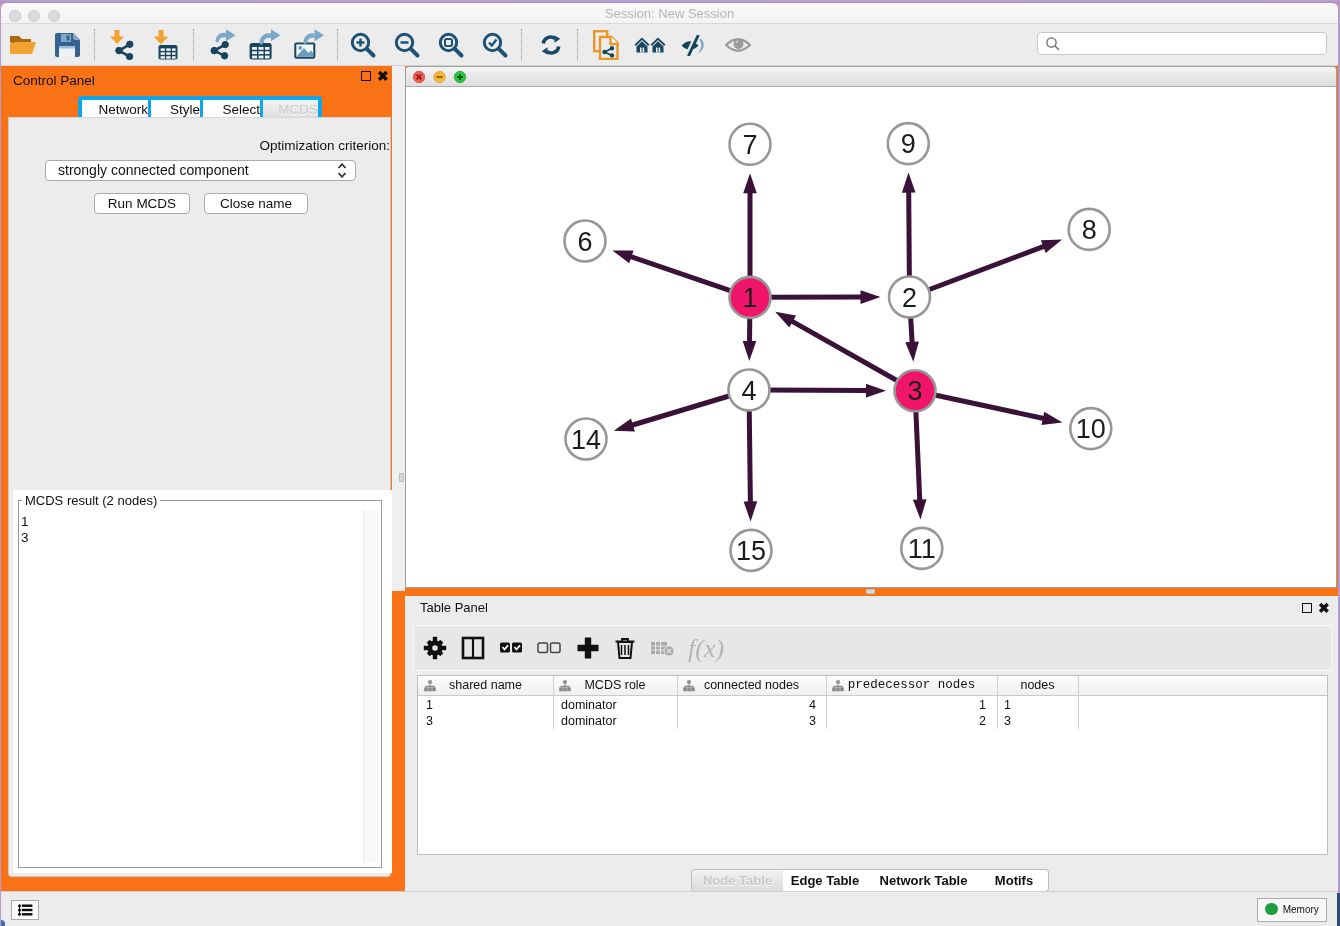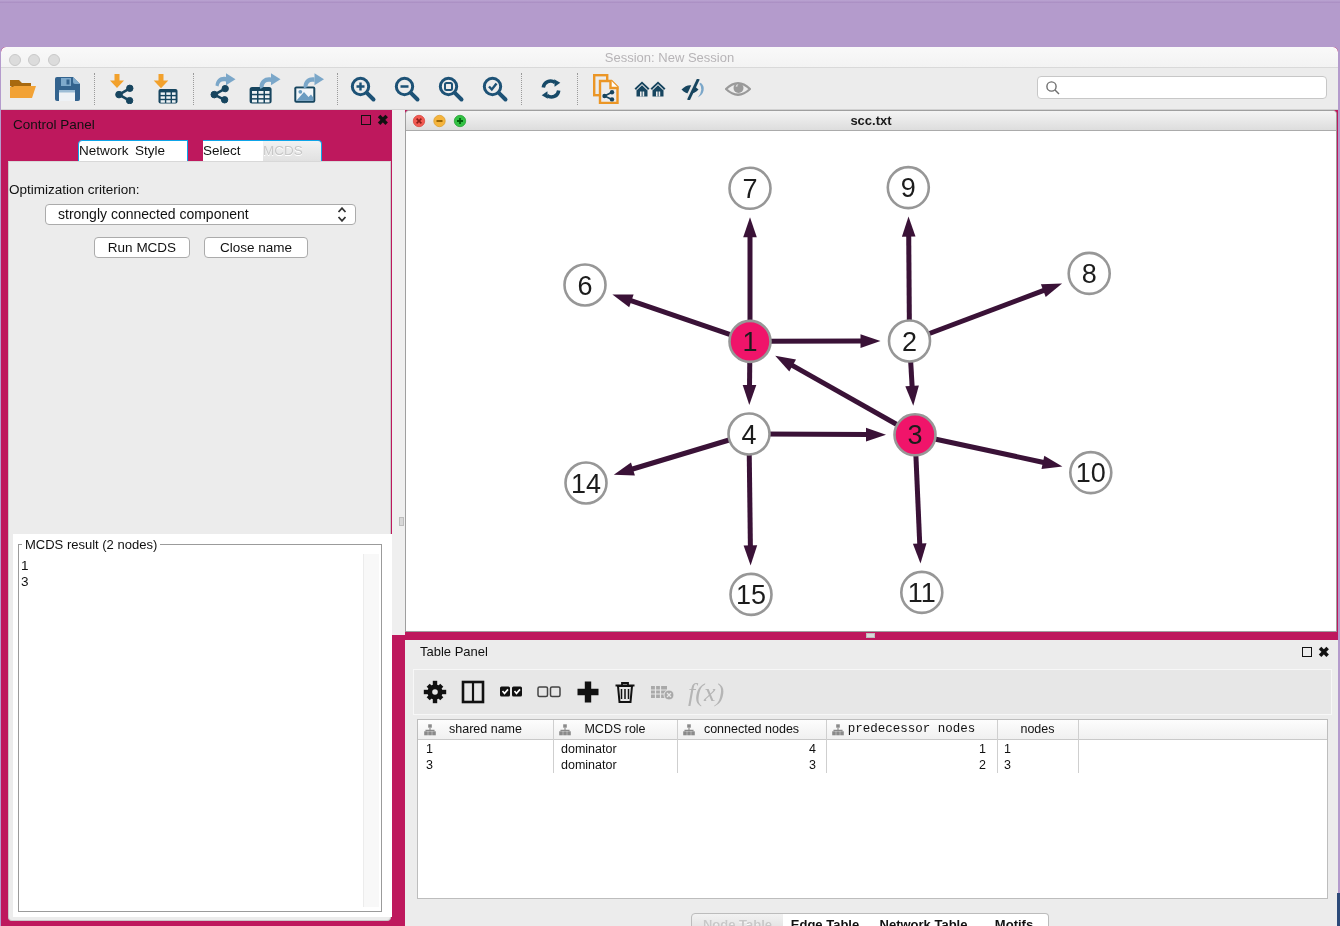--- a/index.html
+++ b/index.html
@@ -1,44 +1,44 @@
 <!DOCTYPE html>
 <html><head>
 <meta charset="utf-8">
 <style>
   * { margin:0; padding:0; box-sizing:border-box; }
   html,body { width:1340px; height:926px; overflow:hidden; }
   body { background:#b49bcc; font-family:"Liberation Sans",sans-serif; position:relative; }
   #win { position:absolute; left:1px; top:3px; right:2px; bottom:0;
-         background:#be185d; border-radius:5px 5px 0 0; overflow:hidden;margin-top:44px; }
+         background:#f97316; border-radius:5px 5px 0 0; overflow:hidden; }
   #titlebar { position:absolute; left:0; top:0; right:0; height:21px;
         background:linear-gradient(#f9f9f9,#f3f3f3); border-bottom:1px solid #d9d9d9;
         border-radius:5px 5px 0 0; }
   .tl { position:absolute; top:7px; width:12px; height:12px; border-radius:50%;
         background:#dcdcdc; border:1px solid #c9c9c9; }
   #title-text { position:absolute; top:3px; left:0; right:0; text-align:center;
         font-size:13px; color:#b7b4b7; }
   #toolbar { position:absolute; left:0; top:21px; right:0; height:42px;
         background:#ececec; border-bottom:1px solid #d2d2d2; }
   .tbi { position:absolute; top:0; height:42px; display:flex; align-items:center; justify-content:center; }
   .tbsep { position:absolute; top:5px; height:32px; width:0;
         border-left:1px dotted #9a9a9a; }
   #searchbox { position:absolute; right:11px; top:8px; width:290px; height:23px;
         background:#fff; border:1px solid #c7c7c7; border-radius:4px; }
   
   #cp-title { position:absolute; left:12px; top:70px; font-size:13.5px; color:#111; }
   .winbtn-sq { position:absolute; width:10px; height:10px; border:1.6px solid #111; }
   .winbtn-x  { position:absolute; font-size:14px; font-weight:bold; color:#111; line-height:10px; }
-  .tab { position:absolute; top:93px; height:28px; background:#fff; border:1px solid #0ea5e9;
-         font-size:13.5px; color:#111; text-align:left; line-height:20px; }
+  .tab { position:absolute; top:93px; height:28px; background:#fff; border:4px solid #0ea5e9;
+         font-size:13.5px; color:#111; text-align:right; line-height:20px; }
   .tabsel { background:linear-gradient(#f2f2f2,#dcdcdc); color:#c8c8c8;
          text-shadow:0 1px 0 #fff; }
   #cp-content { position:absolute; left:7px; top:114px; width:383px; height:760px;
          background:#ececec; border:1px solid #c9c9c9; border-top:1px solid #d8d8d8; border-radius:0 0 4px 4px; }
-  #opt-label { position:absolute; left:0; top:20px; width:100%; text-align:left;
+  #opt-label { position:absolute; left:0; top:20px; width:100%; text-align:right;
          font-size:13.5px; color:#111; }
   #dropdown { position:absolute; left:36px; top:42px; width:311px; height:21px;
          background:#fff; border:1px solid #ababab; border-radius:4px;
          font-size:14px; color:#111; line-height:19px; padding-left:12px; }
   .btn { position:absolute; top:75px; height:21px; background:#fff;
          border:1px solid #ababab; border-radius:4px; font-size:13.5px; color:#111;
          text-align:center; line-height:19px; }
   #mcds-white { position:absolute; left:4px; top:372px; width:379px; height:383px;
          background:#fff; }
   #mcds-box { position:absolute; left:5px; top:10px; width:364px; height:368px;
@@ -241,21 +241,21 @@
         <circle cx="6.5" cy="6.5" r="4.6" fill="none" stroke="#6e6e6e" stroke-width="1.4"></circle>
         <line x1="10" y1="10" x2="14" y2="14" stroke="#6e6e6e" stroke-width="1.4"></line>
       </svg>
     </div>
   </div>
   
   <div id="cp-title">Control Panel</div>
   <div class="winbtn-sq" style="left:360px;top:68px;"></div>
   <div class="winbtn-x" style="left:376px;top:68px;">✖</div>
   <div class="tab" style="left:77px;width:74px;border-radius:4px 0 0 4px;">Network</div>
-  <div class="tab" style="left:134px;width:53px;border-left:none;">Style</div>
+  <div class="tab" style="left:150px;width:53px;border-left:none;">Style</div>
   <div class="tab" style="left:202px;width:61px;border-left:none;">Select</div>
   <div class="tab tabsel" style="left:262px;width:59px;border-left:none;border-radius:0 4px 4px 0;">MCDS</div>
   <div id="cp-content">
     <div id="opt-label">Optimization criterion:</div>
     <div id="dropdown">strongly connected component
       <svg width="10" height="15" viewBox="0 0 10 15" style="position:absolute;right:8px;top:2px">
         <path d="M1.5 5 L5 1.2 L8.5 5" fill="none" stroke="#333" stroke-width="1.8"></path>
         <path d="M1.5 10 L5 13.8 L8.5 10" fill="none" stroke="#333" stroke-width="1.8"></path>
       </svg>
     </div>
@@ -276,21 +276,20 @@
     <div style="position:absolute;left:0;top:0;right:0;height:20px;
          background:linear-gradient(#f4f4f4,#dddddd);border-bottom:1px solid #ababab;border-radius:4px 4px 0 0;">
       <svg width="60" height="14" viewBox="0 0 60 14" style="position:absolute;left:6px;top:3px">
         <circle cx="7" cy="7" r="5.7" fill="#f25a52" stroke="#d94a42" stroke-width="0.8"></circle>
         <path d="M4.6 4.6 L9.4 9.4 M9.4 4.6 L4.6 9.4" stroke="#8c1f19" stroke-width="1.6"></path>
         <circle cx="27.5" cy="7" r="5.7" fill="#f5b43c" stroke="#dda02c" stroke-width="0.8"></circle>
         <path d="M24.5 7 h6" stroke="#9a6603" stroke-width="1.8"></path>
         <circle cx="48" cy="7" r="5.7" fill="#33c144" stroke="#27a436" stroke-width="0.8"></circle>
         <path d="M45 7 h6 M48 4 v6" stroke="#00620c" stroke-width="1.8"></path>
       </svg>
-      <div style="position:absolute;left:0;right:0;top:2px;text-align:center;font-size:13px;font-weight:bold;color:#1a1a1a;">scc.txt</div>
     </div>
     <svg width="930" height="499" viewBox="0 0 930 499" style="position:absolute;left:0;top:21px" font-family="Liberation Sans, sans-serif">
 <line x1="344.0" y1="209.4" x2="344.0" y2="103.3" stroke="#3a1237" stroke-width="5"></line>
 <polygon points="344.0,85.3 350.8,105.3 337.2,105.3" fill="#3a1237"></polygon>
 <line x1="344.0" y1="209.4" x2="223.5" y2="168.2" stroke="#3a1237" stroke-width="5"></line>
 <polygon points="206.4,162.4 227.6,162.4 223.2,175.3" fill="#3a1237"></polygon>
 <line x1="344.0" y1="209.4" x2="456.5" y2="209.1" stroke="#3a1237" stroke-width="5"></line>
 <polygon points="474.5,209.1 454.5,215.9 454.5,202.3" fill="#3a1237"></polygon>
 <line x1="344.0" y1="209.4" x2="343.5" y2="255.0" stroke="#3a1237" stroke-width="5"></line>
 <polygon points="343.3,273.0 336.7,252.9 350.3,253.1" fill="#3a1237"></polygon>

